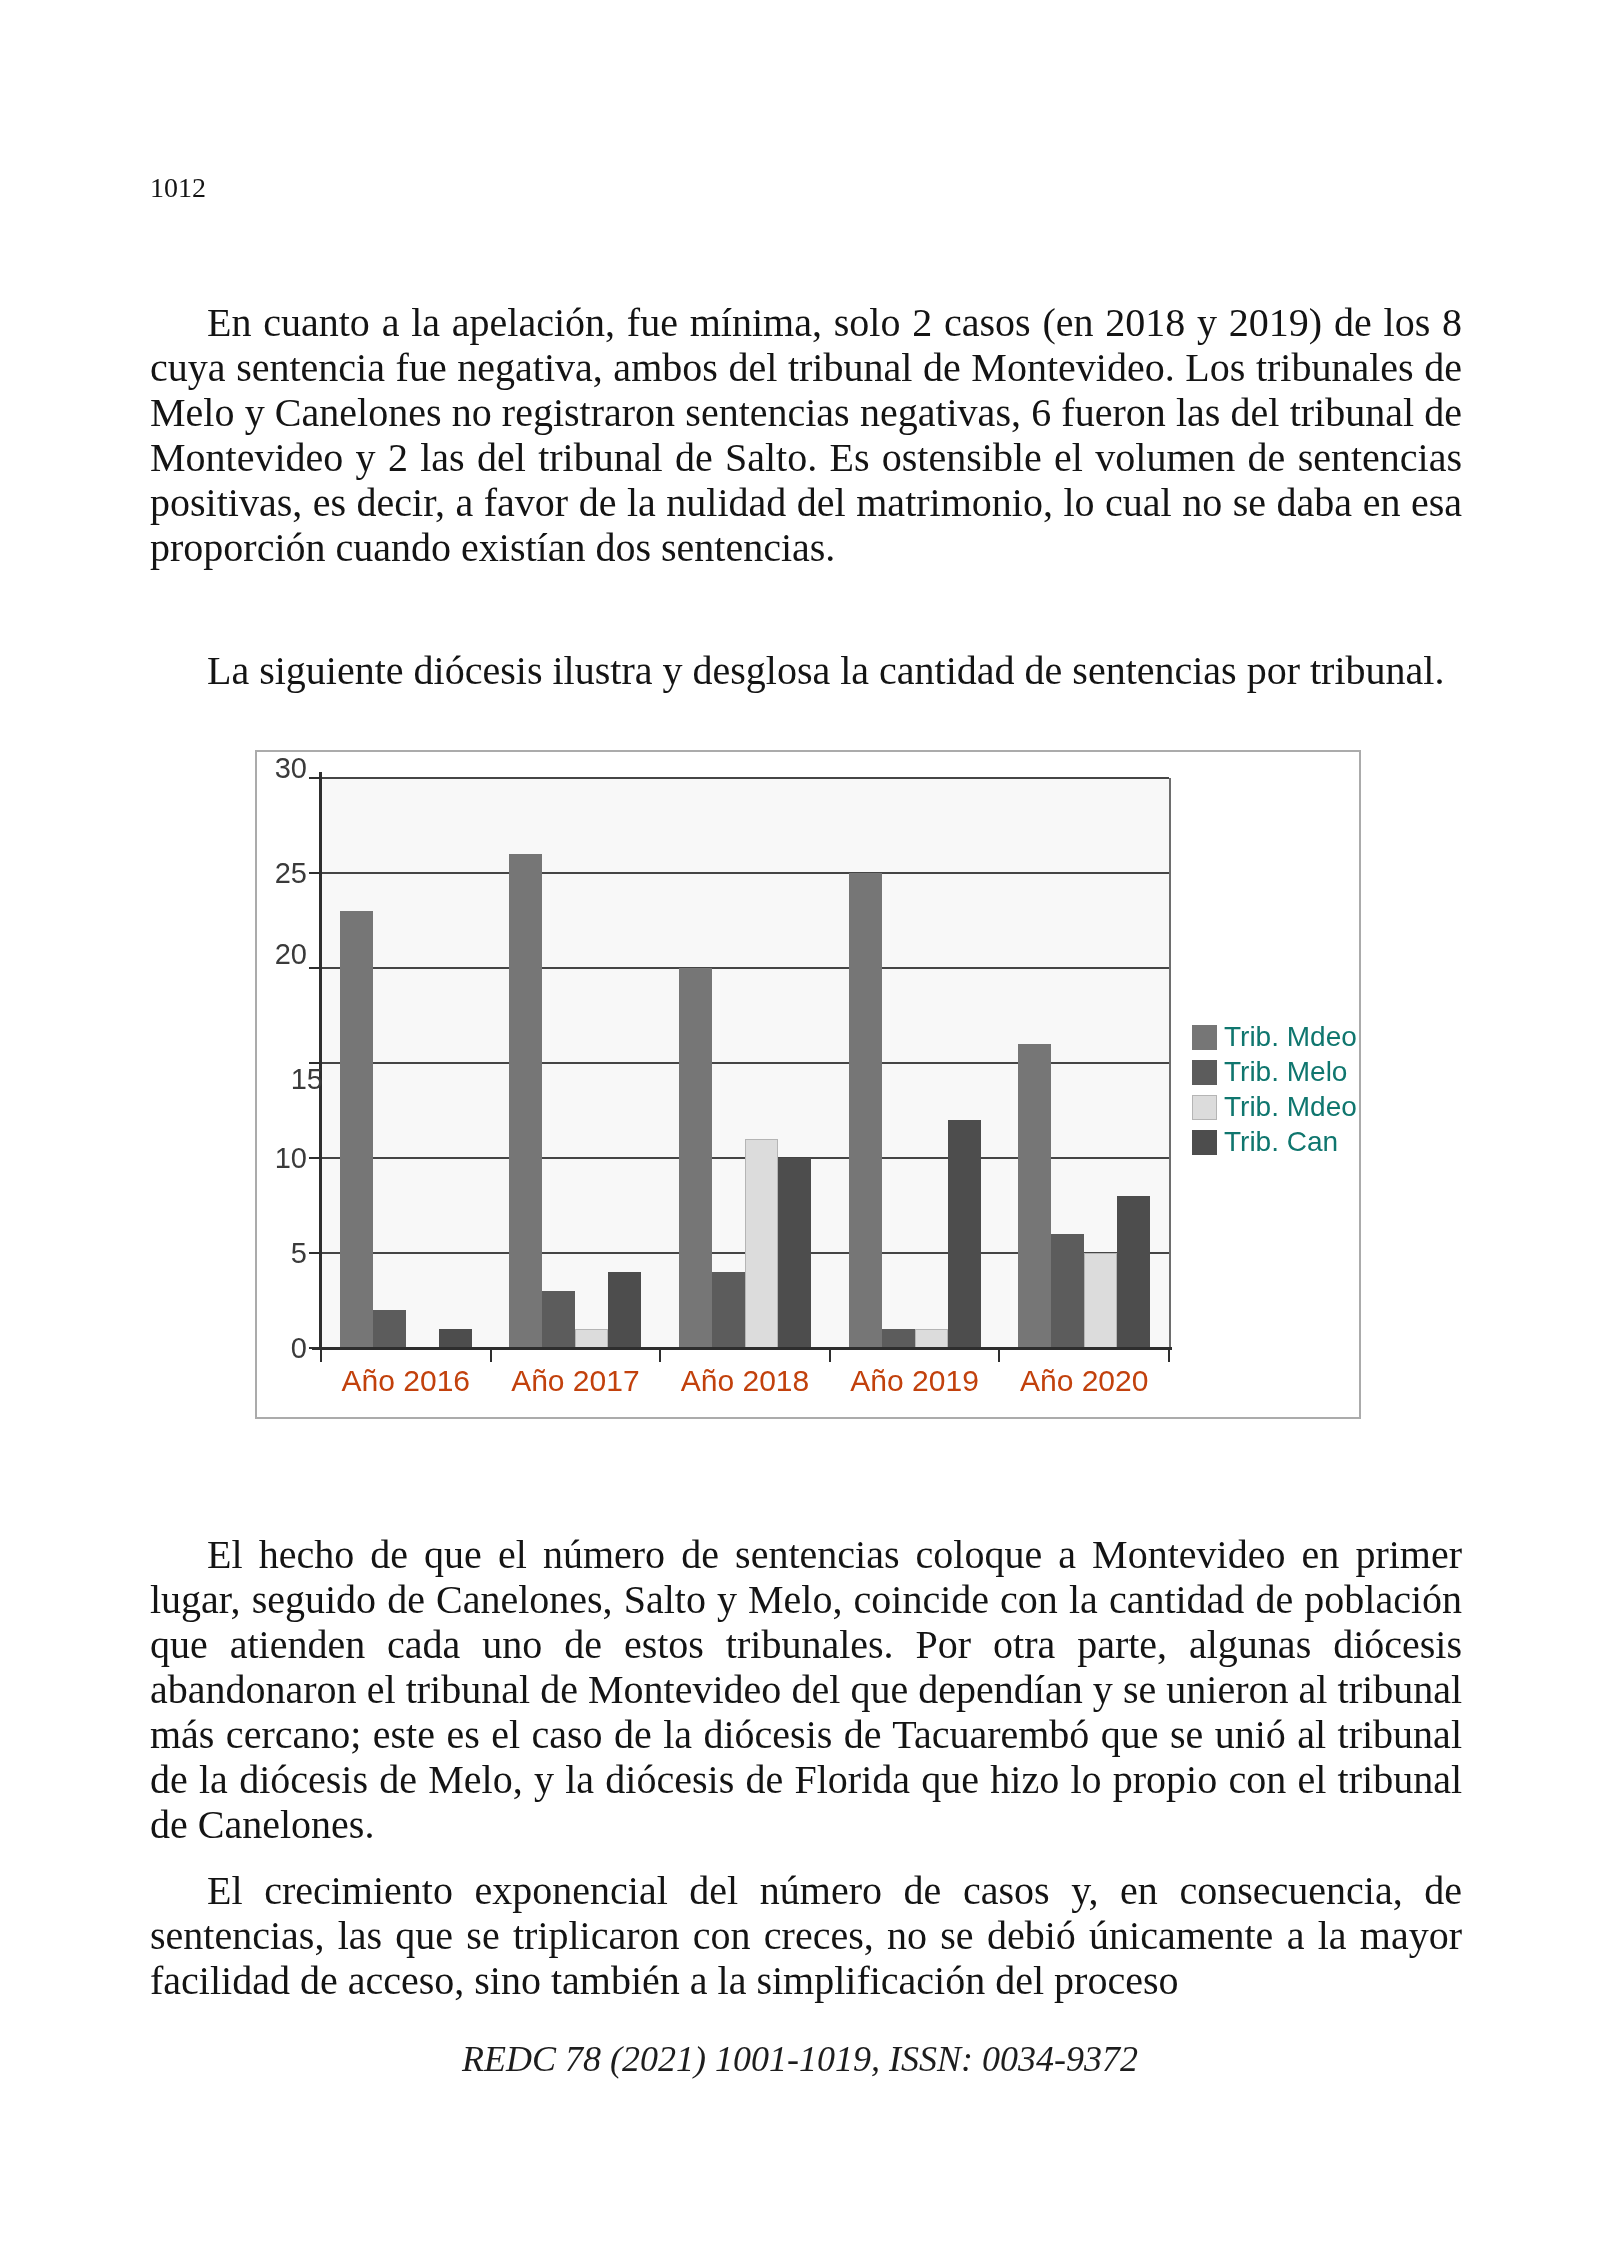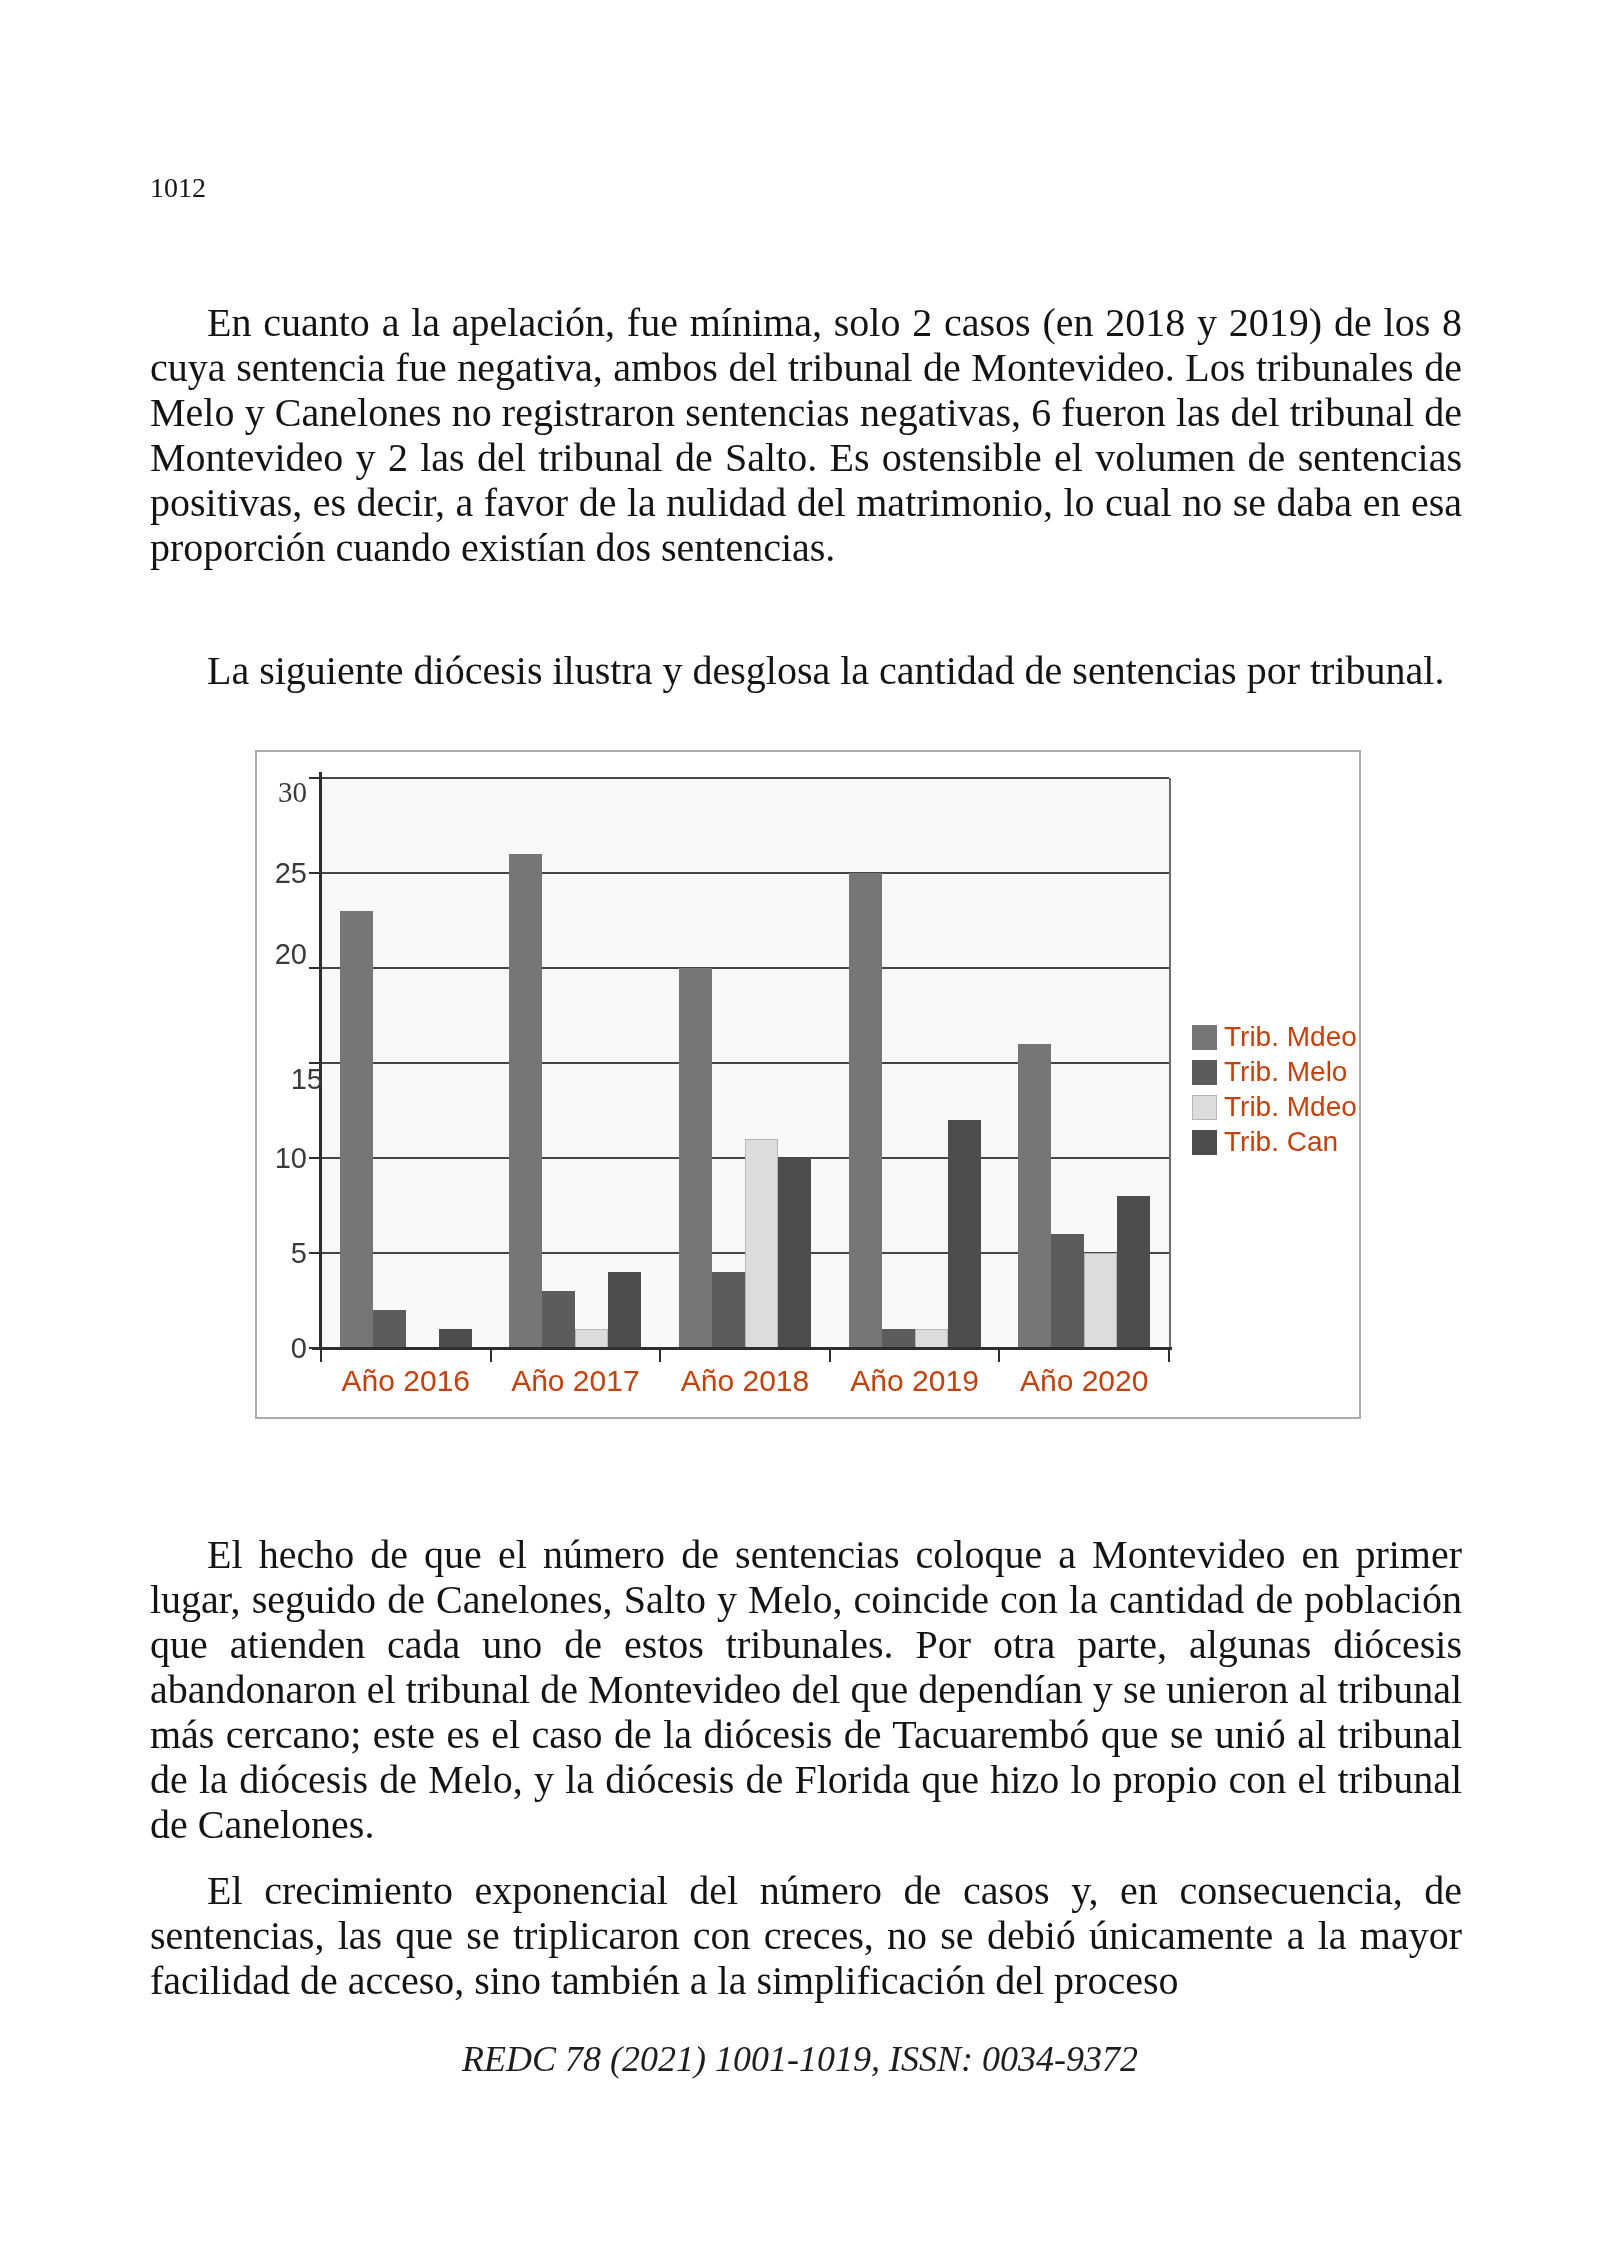--- a/index.html
+++ b/index.html
@@ -32,21 +32,21 @@
   .gridline{position:absolute;left:0;width:100%;height:2px;background:#454545;}
   .y-tick-label{position:absolute;left:0;width:50px;text-align:right;font-size:29px;line-height:30px;}
   .y-tick-mark{position:absolute;left:52px;width:12px;height:2px;background:#2e2e2e;}
   .x-tick-mark{position:absolute;width:2px;height:14px;background:#2e2e2e;top:596px;}
   .bar-group{position:absolute;bottom:0;height:100%;display:flex;align-items:flex-end;justify-content:center;}
   .bar{width:33px;flex:0 0 33px;}
   .x-label{position:absolute;top:612px;text-align:center;font-size:30px;color:#c2410c;}
   .legend{position:absolute;left:935px;top:272px;display:flex;flex-direction:column;gap:9px;}
   .legend-row{display:flex;align-items:center;gap:7px;height:26px;}
   .legend-swatch{width:25px;height:25px;box-sizing:border-box;}
-  .legend-label{font-size:28px;color:#c2410c;white-space:nowrap;}
+  .legend-label{font-size:28px;color:#0f766e;white-space:nowrap;}
 </style>
 </head>
 <body>
 
 <div class="page">
 
   <div class="page-number">1012</div>
 
   <p class="para para-1">En cuanto a la apelación, fue mínima, solo 2 casos (en 2018 y 2019) de los 8 cuya sentencia fue negativa, ambos del tribunal de Montevideo. Los tribunales de Melo y Canelones no registraron sentencias negativas, 6 fueron las del tribunal de Montevideo y 2 las del tribunal de Salto. Es ostensible el volumen de sentencias positivas, es decir, a favor de la nulidad del matrimonio, lo cual no se daba en esa proporción cuando existían dos sentencias.</p>
   <p class="para para-2">La siguiente diócesis ilustra y desglosa la cantidad de sentencias por tribunal.</p>
@@ -98,21 +98,21 @@
         <div class="y-tick-label" style="top: 486px;">5</div>
         <div class="y-tick-mark" style="top: 500px;"></div>
         <div class="y-tick-label" style="top: 391px;">10</div>
         <div class="y-tick-mark" style="top: 405px;"></div>
         <div class="y-tick-label" style="top: 312px; margin-left: 16px;">15</div>
         <div class="y-tick-mark" style="top: 310px;"></div>
         <div class="y-tick-label" style="top: 187px;">20</div>
         <div class="y-tick-mark" style="top: 215px;"></div>
         <div class="y-tick-label" style="top: 106px;">25</div>
         <div class="y-tick-mark" style="top: 120px;"></div>
-        <div class="y-tick-label" style="top: 25px; font-family: Liberation Serif, serif;">30</div>
+        <div class="y-tick-label" style="top: 1px;">30</div>
         <div class="y-tick-mark" style="top: 25px;"></div>
       </div>
     <div id="xlabels">
         <div class="x-label" style="left: 64px; width: 169.6px;">Año 2016</div>
         <div class="x-label" style="left: 233.6px; width: 169.6px;">Año 2017</div>
         <div class="x-label" style="left: 403.2px; width: 169.6px;">Año 2018</div>
         <div class="x-label" style="left: 572.8px; width: 169.6px;">Año 2019</div>
         <div class="x-label" style="left: 742.4px; width: 169.6px;">Año 2020</div>
         <div class="x-tick-mark" style="left: 63px;"></div>
         <div class="x-tick-mark" style="left: 232.6px;"></div>

